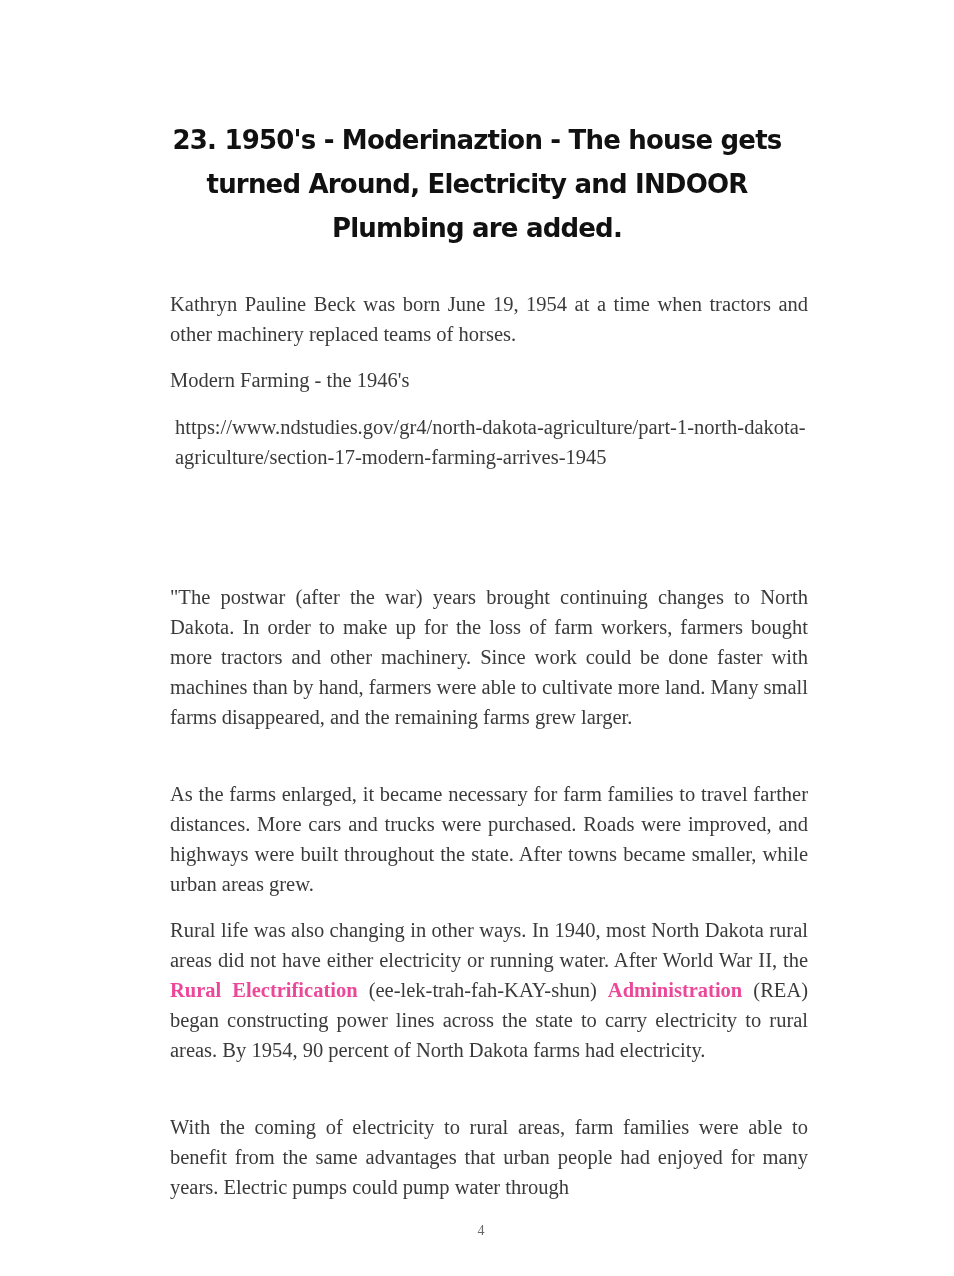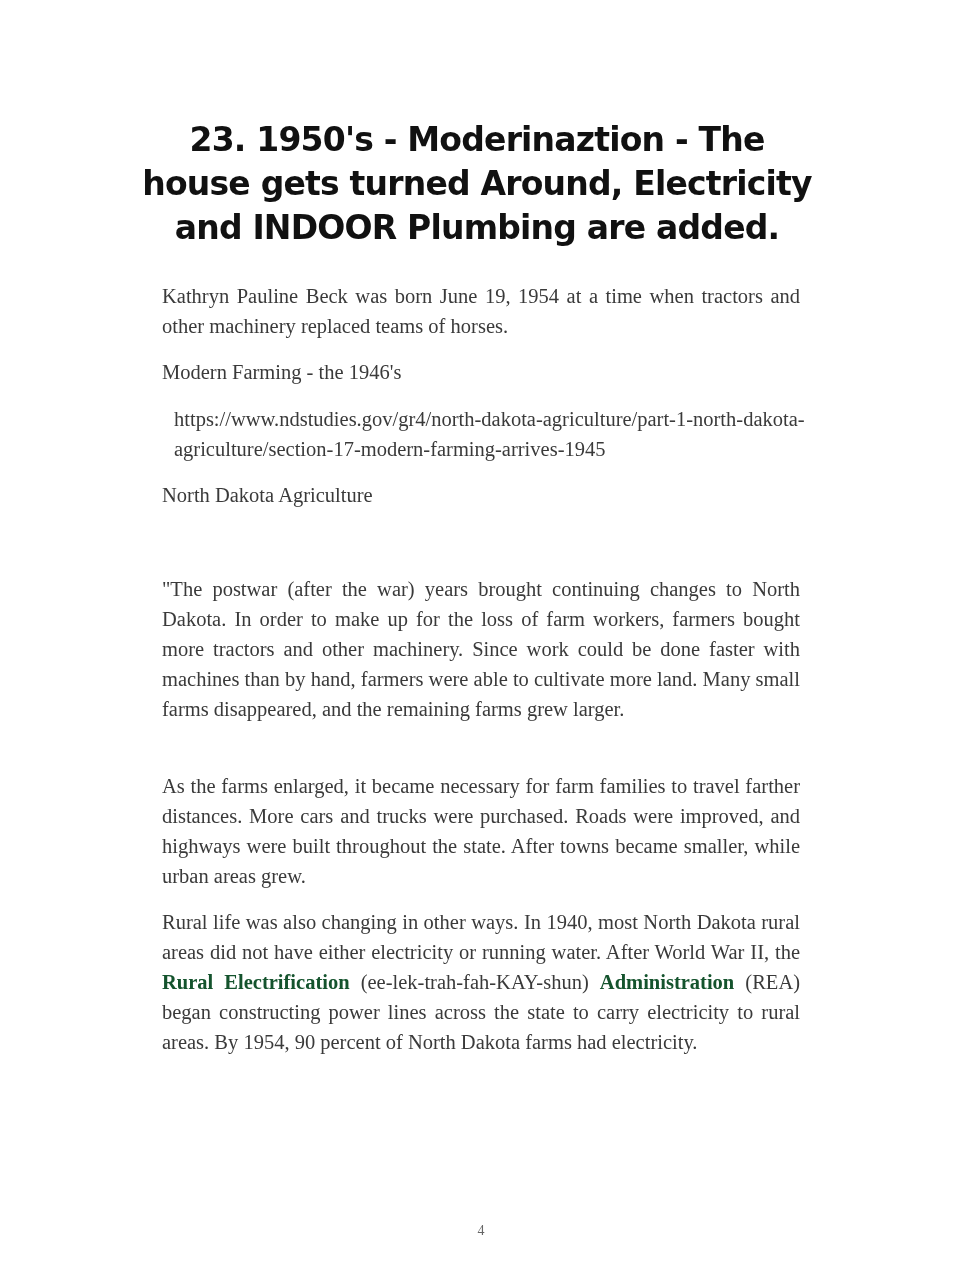--- a/index.html
+++ b/index.html
@@ -15,64 +15,64 @@
     }
     .page {
       position: absolute;
       left: 158px;
       top: 118px;
       width: 638px;
     }
     .title {
       font-family: "DejaVu Sans", sans-serif;
       font-weight: bold;
-      font-size: 33px;
+      font-size: 26px;
       line-height: 44px;
       color: #111111;
       text-align: center;
       margin: 0 -20px 0 -20px;
       letter-spacing: -0.8px;
     }
     .body-text {
       font-family: "Liberation Serif", serif;
       font-size: 20.5px;
       line-height: 30px;
       color: #3a3a3a;
       text-align: justify;
-      margin: 4px;
+      margin: 12px;
     }
     .p1 { position: absolute; top: 159px; left: 0; width: 638px; }
     .p2 { position: absolute; top: 235px; left: 0; width: 638px; }
-    .p3 { position: absolute; top: 282px; left: 12px; width: 638px; text-align: left; word-break: break-all; }
+    .p3 { position: absolute; top: 282px; left: 5px; width: 638px; text-align: left; word-break: break-all; }
     .p4 { position: absolute; top: 358px; left: 0; width: 638px; }
     .p5 { position: absolute; top: 405px; left: 0; width: 638px; }
     .p6 { position: absolute; top: 452px; left: 0; width: 638px; }
     .p7 { position: absolute; top: 649px; left: 0; width: 638px; }
     .p8 { position: absolute; top: 785px; left: 0; width: 638px; }
     .p9 { position: absolute; top: 982px; left: 0; width: 638px; }
-    .strong { font-weight: bold; color: #14532d; }
+    .strong { font-weight: bold; color: #ec4899; }
     .page-number {
       position: absolute;
       top: 1223px;
       left: 0;
       width: 962px;
       text-align: center;
       font-family: "Liberation Serif", serif;
       font-size: 14px;
       color: #666666;
     }
   </style>
 </head>
 <body>
 
 <div class="page">
   <h1 class="title">23. 1950's - Moderinaztion - The house gets turned Around, Electricity and INDOOR Plumbing are added.</h1>
 
   <p class="body-text p1">Kathryn Pauline Beck was born June 19, 1954 at a time when tractors and other machinery replaced teams of horses.</p>
   <p class="body-text p2">Modern Farming - the 1946's</p>
   <p class="body-text p3">https://www.ndstudies.gov/gr4/north-dakota-agriculture/part-1-north-dakota-agriculture/section-17-modern-farming-arrives-1945</p>
-  <p class="body-text p4">North Dakota Agriculture</p>
   <p class="body-text p6">"The postwar (after the war) years brought continuing changes to North Dakota. In order to make up for the loss of farm workers, farmers bought more tractors and other machinery. Since work could be done faster with machines than by hand, farmers were able to cultivate more land. Many small farms disappeared, and the remaining farms grew larger.</p>
   <p class="body-text p7">As the farms enlarged, it became necessary for farm families to travel farther distances. More cars and trucks were purchased. Roads were improved, and highways were built throughout the state. After towns became smaller, while urban areas grew.</p>
   <p class="body-text p8"><span>Rural life was also changing in other ways. In 1940, most North Dakota rural areas did not have either electricity or running water. After World War II, the </span><span class="strong">Rural Electrification</span><span> (ee-lek-trah-fah-KAY-shun) </span><span class="strong">Administration</span><span> (REA) began constructing power lines across the state to carry electricity to rural areas. By 1954, 90 percent of North Dakota farms had electricity.</span></p>
+  <p class="body-text p9">With the coming of electricity to rural areas, farm families were able to benefit from the same advantages that urban people had enjoyed for many years. Electric pumps could pump water through</p>
 </div>
 
 <div class="page-number">4</div>
 
 </body></html>

